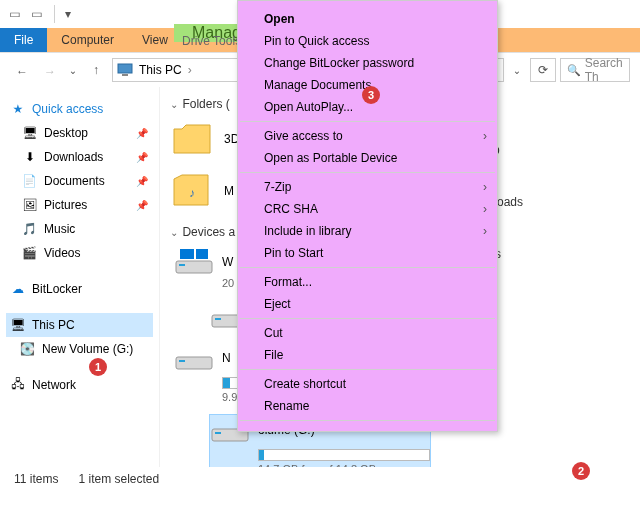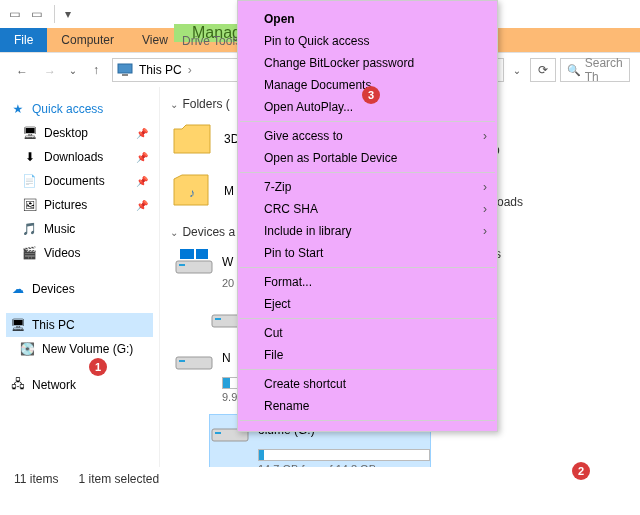--- a/index.html
+++ b/index.html
@@ -124,21 +124,21 @@
           <span>Music</span>
         </div>
         <div class="sb-item" style="padding-left: 16px;">
           <span class="sb-ico">🎬</span>
           <span>Videos</span>
         </div>
       </div>
     <div class="sb-gap"></div>
     <div class="sb-item">
       <span class="sb-ico" style="color:#0a78d4">☁</span>
-      <span>Devices</span>
+      <span>BitLocker</span>
     </div>
     <div class="sb-gap"></div>
     <div class="sb-item sel">
       <span class="sb-ico">🖥</span>
       <span>This PC</span>
     </div>
     <div class="sb-item" style="padding-left:14px">
       <span class="sb-ico">💽</span>
       <span>New Volume (G:)</span>
     </div>

